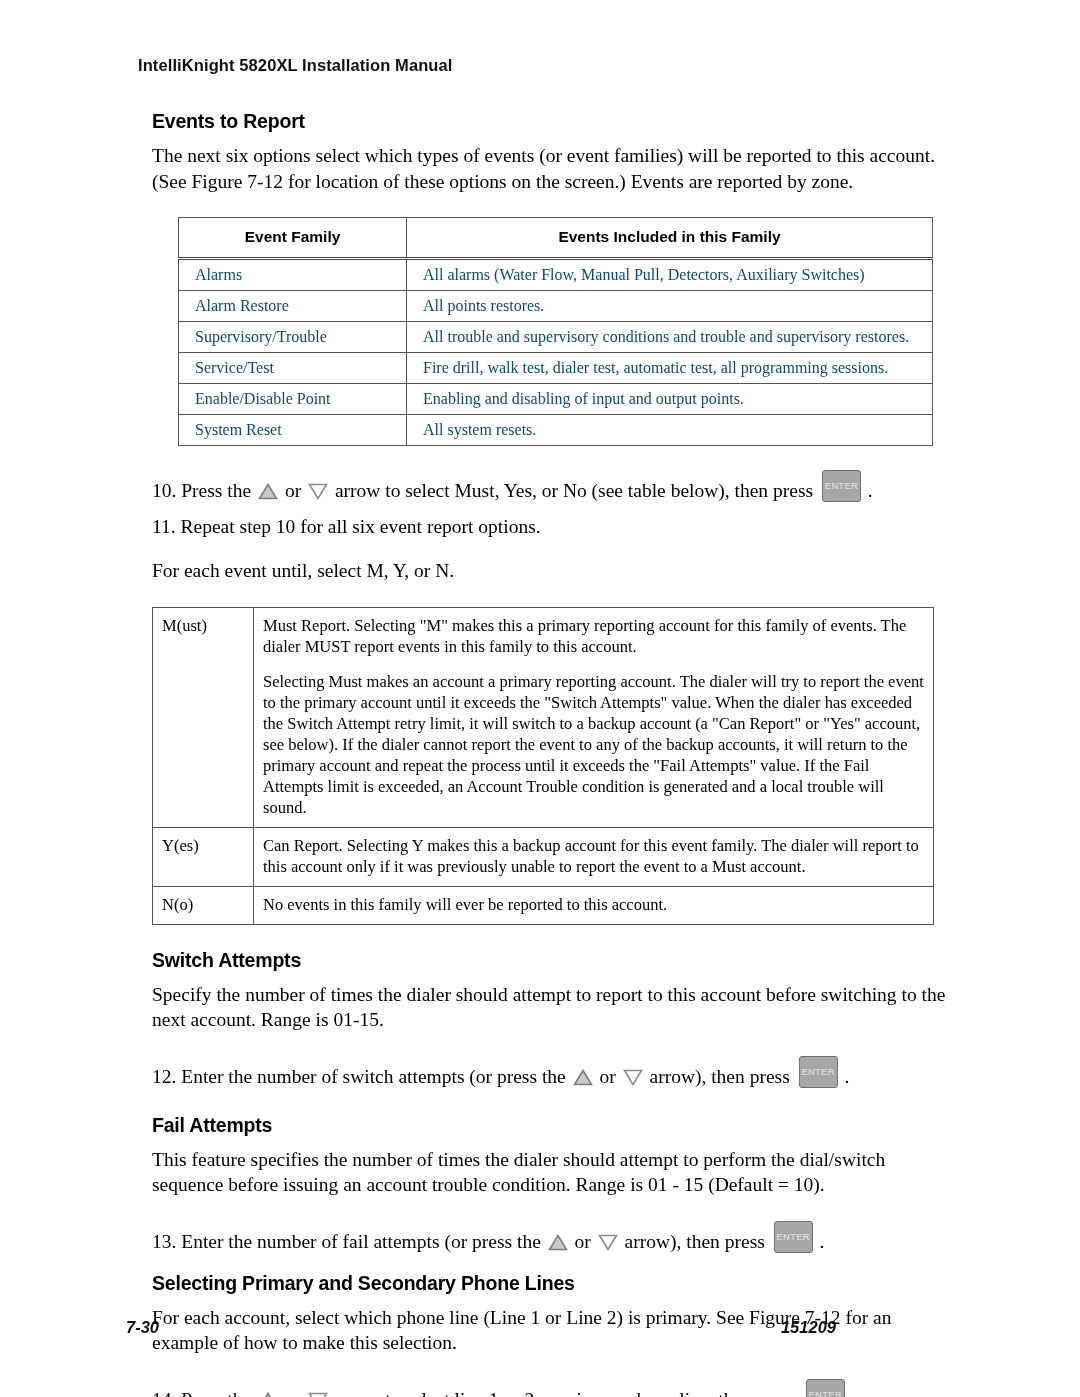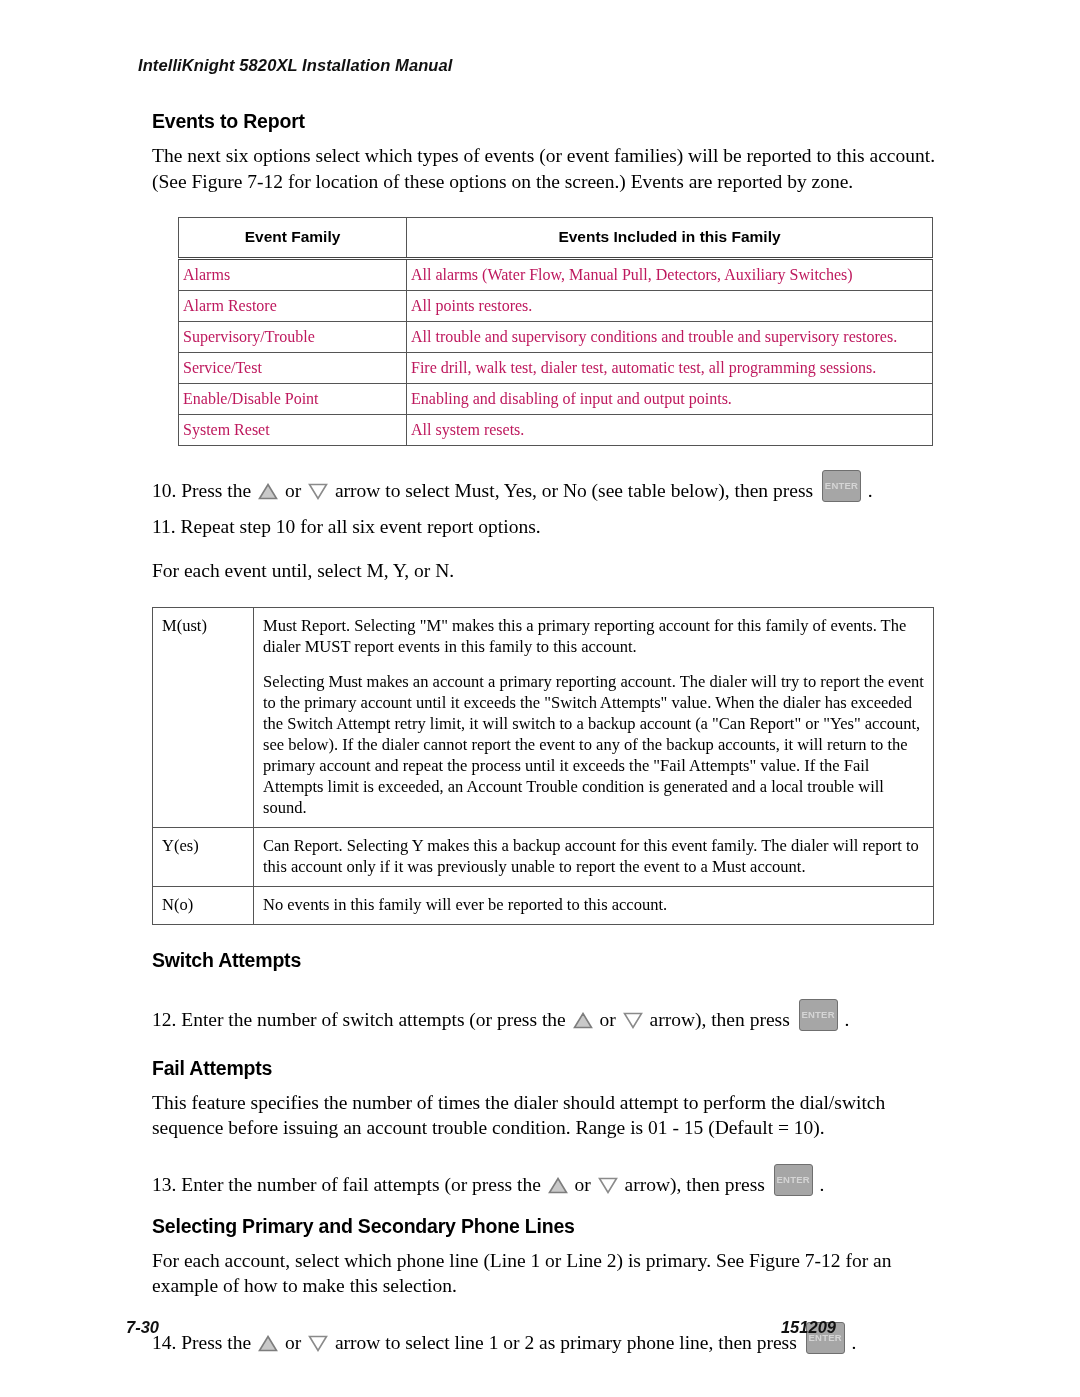--- a/index.html
+++ b/index.html
@@ -23,21 +23,20 @@
     height: 1397px;
     overflow: hidden;
   }
 
   
   .running-header {
     position: absolute;
     left: 138px;
     top: 56px;
     font-family: "Liberation Sans", "DejaVu Sans", sans-serif;
-    font-style: italic;
     font-weight: bold;
     font-size: 16.5px;
     letter-spacing: 0.1px;
     color: #111;
   }
 
   
   .content {
     position: absolute;
     left: 152px;
@@ -125,24 +124,24 @@
     font-weight: bold;
     text-align: center;
     padding: 10px 6px 11px 6px;
     border: 1.3px solid #555;
     border-bottom: 3px double #444;
     color: #000;
   }
   table.events-table td {
     font-size: 16px;
     line-height: 19px;
-    padding: 5px 8px 6px 4px;
+    padding: 5px 8px 6px 16px;
     border: 1.3px solid #555;
     vertical-align: middle;
-    color: #be185d;
+    color: #0c4a6e;
   }
   .col-family { width: 228px; }
 
   
   table.myn-table {
     width: 782px;
     margin-left: 0px;
   }
   table.myn-table td {
     font-size: 16.5px;
@@ -287,20 +286,21 @@
             <p>No events in this family will ever be reported to this account.</p>
           </td>
         </tr>
       </tbody>
     </table>
 
     <div class="gap-lg"></div>
 
     <h2 class="section-head">Switch Attempts</h2>
 
+    <p class="body">Specify the number of times the dialer should attempt to report to this account before switching to the next account. Range is 01-15.</p>
 
     <div class="gap-md"></div>
 
     <p class="step">
       <span>12. Enter the number of switch attempts (or press the</span>
       <span class="tri">
         <svg viewBox="0 0 20 17" width="20" height="17">
             <polygon points="10,1.5 18.5,15.5 1.5,15.5" fill="#c9c9c9" stroke="#7d7d7d" stroke-width="1.6"></polygon>
           </svg>
       </span>

